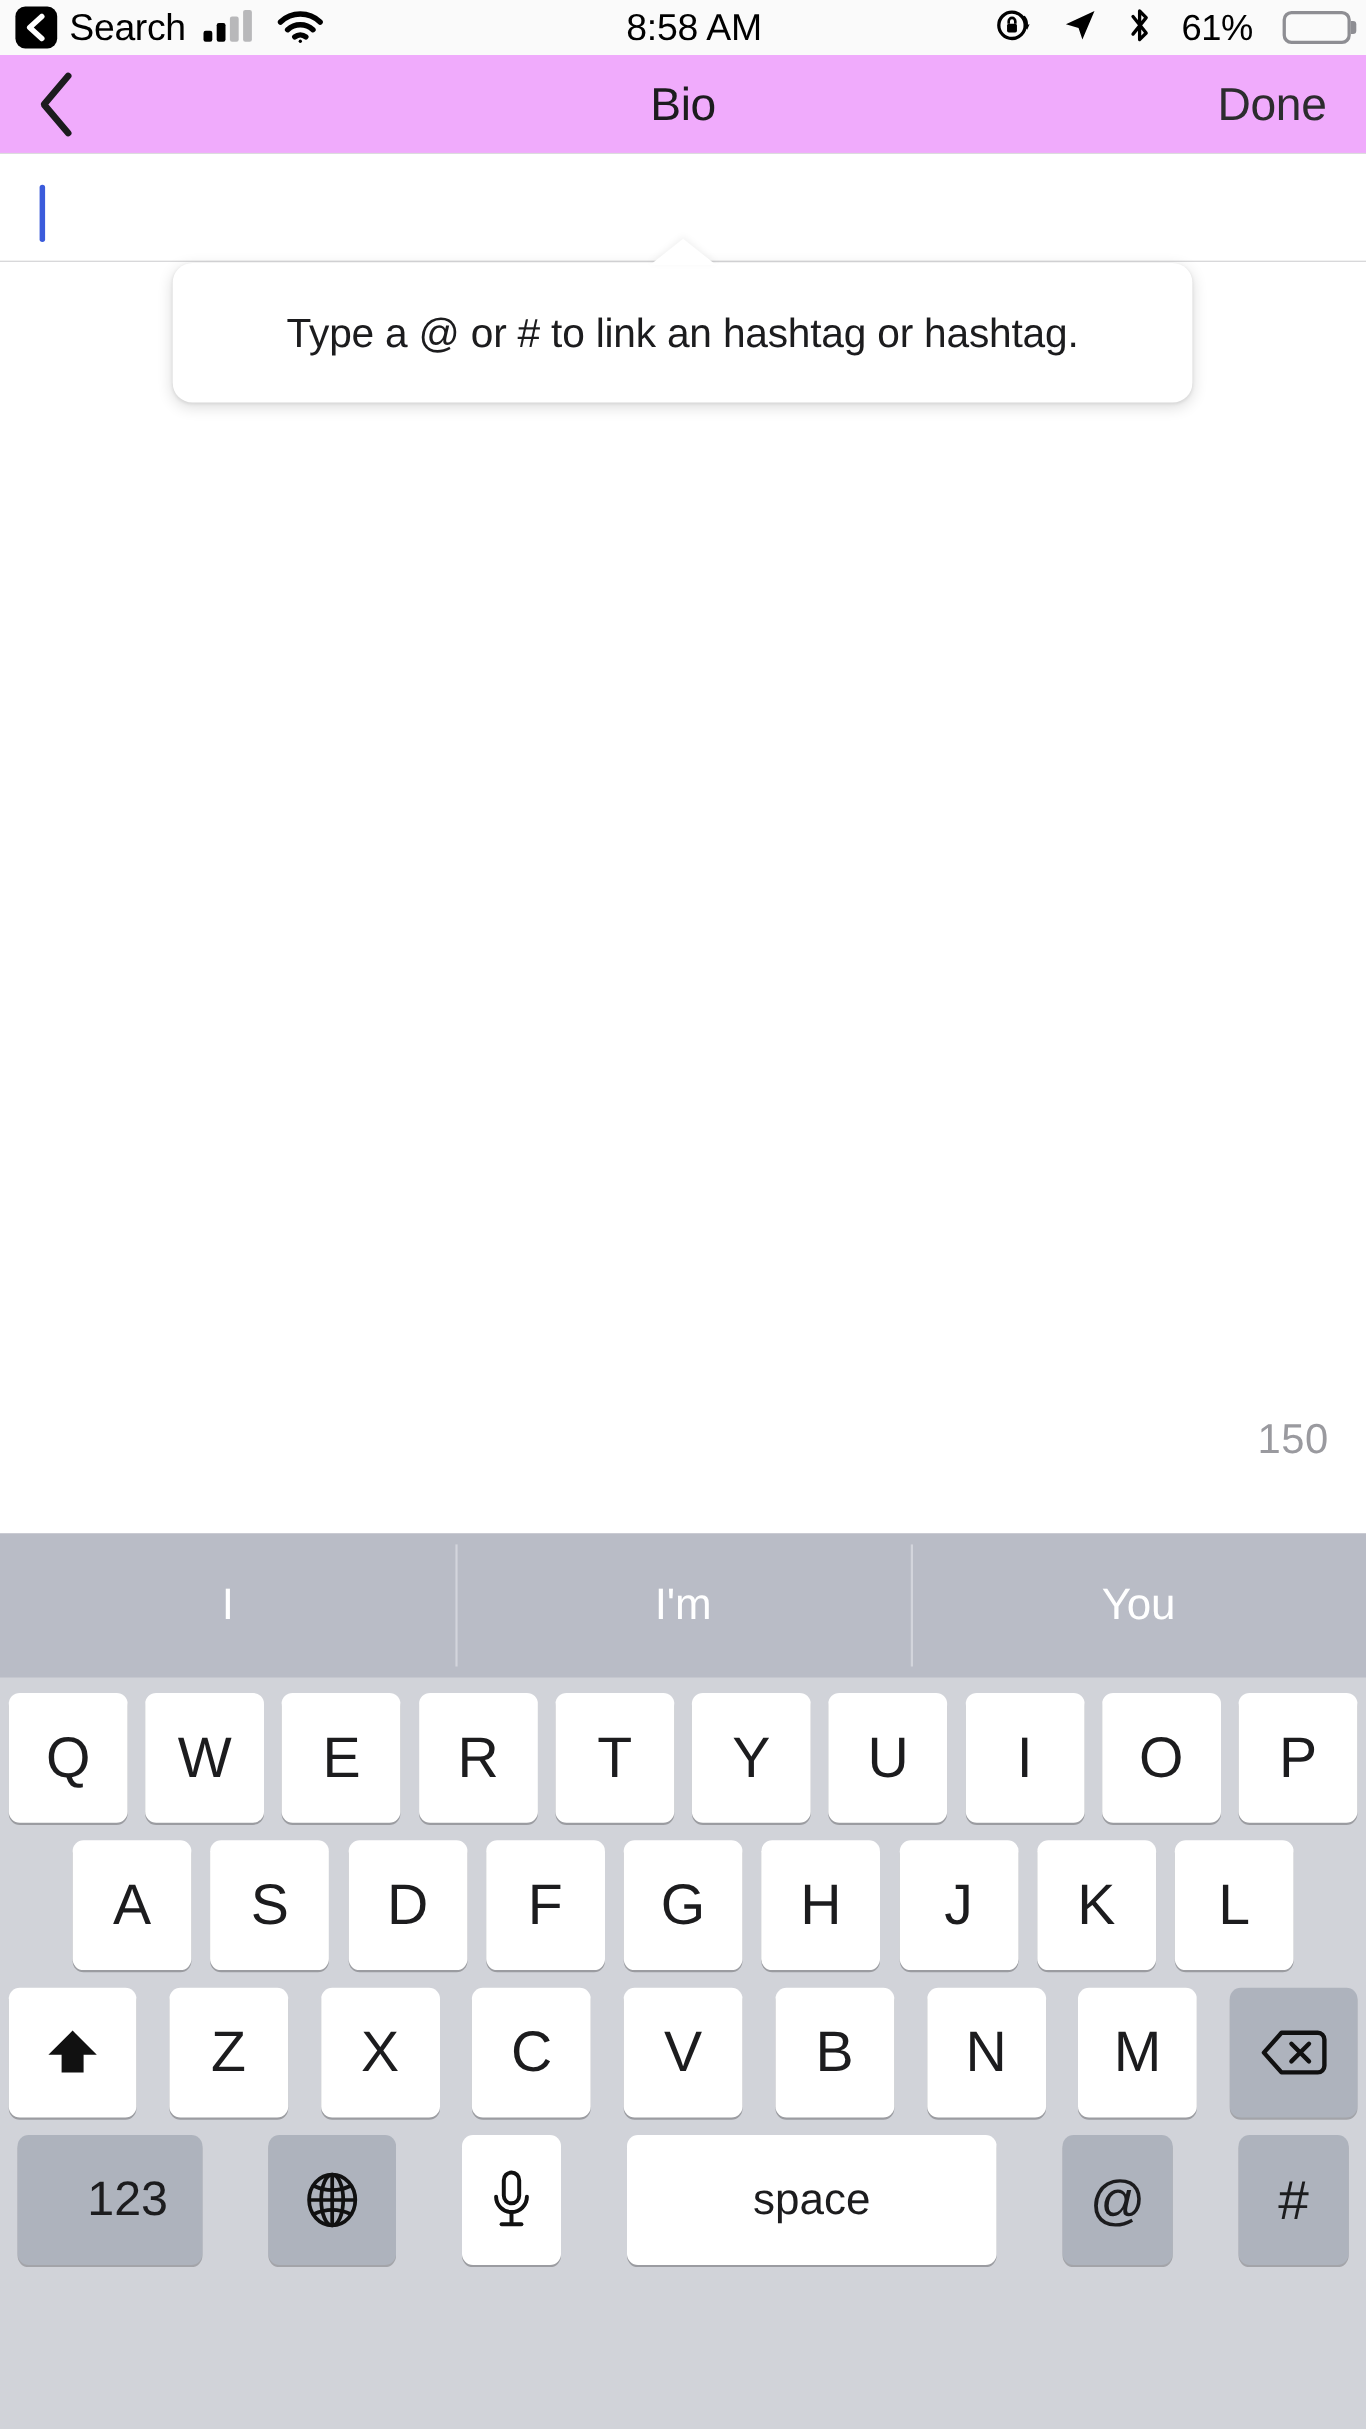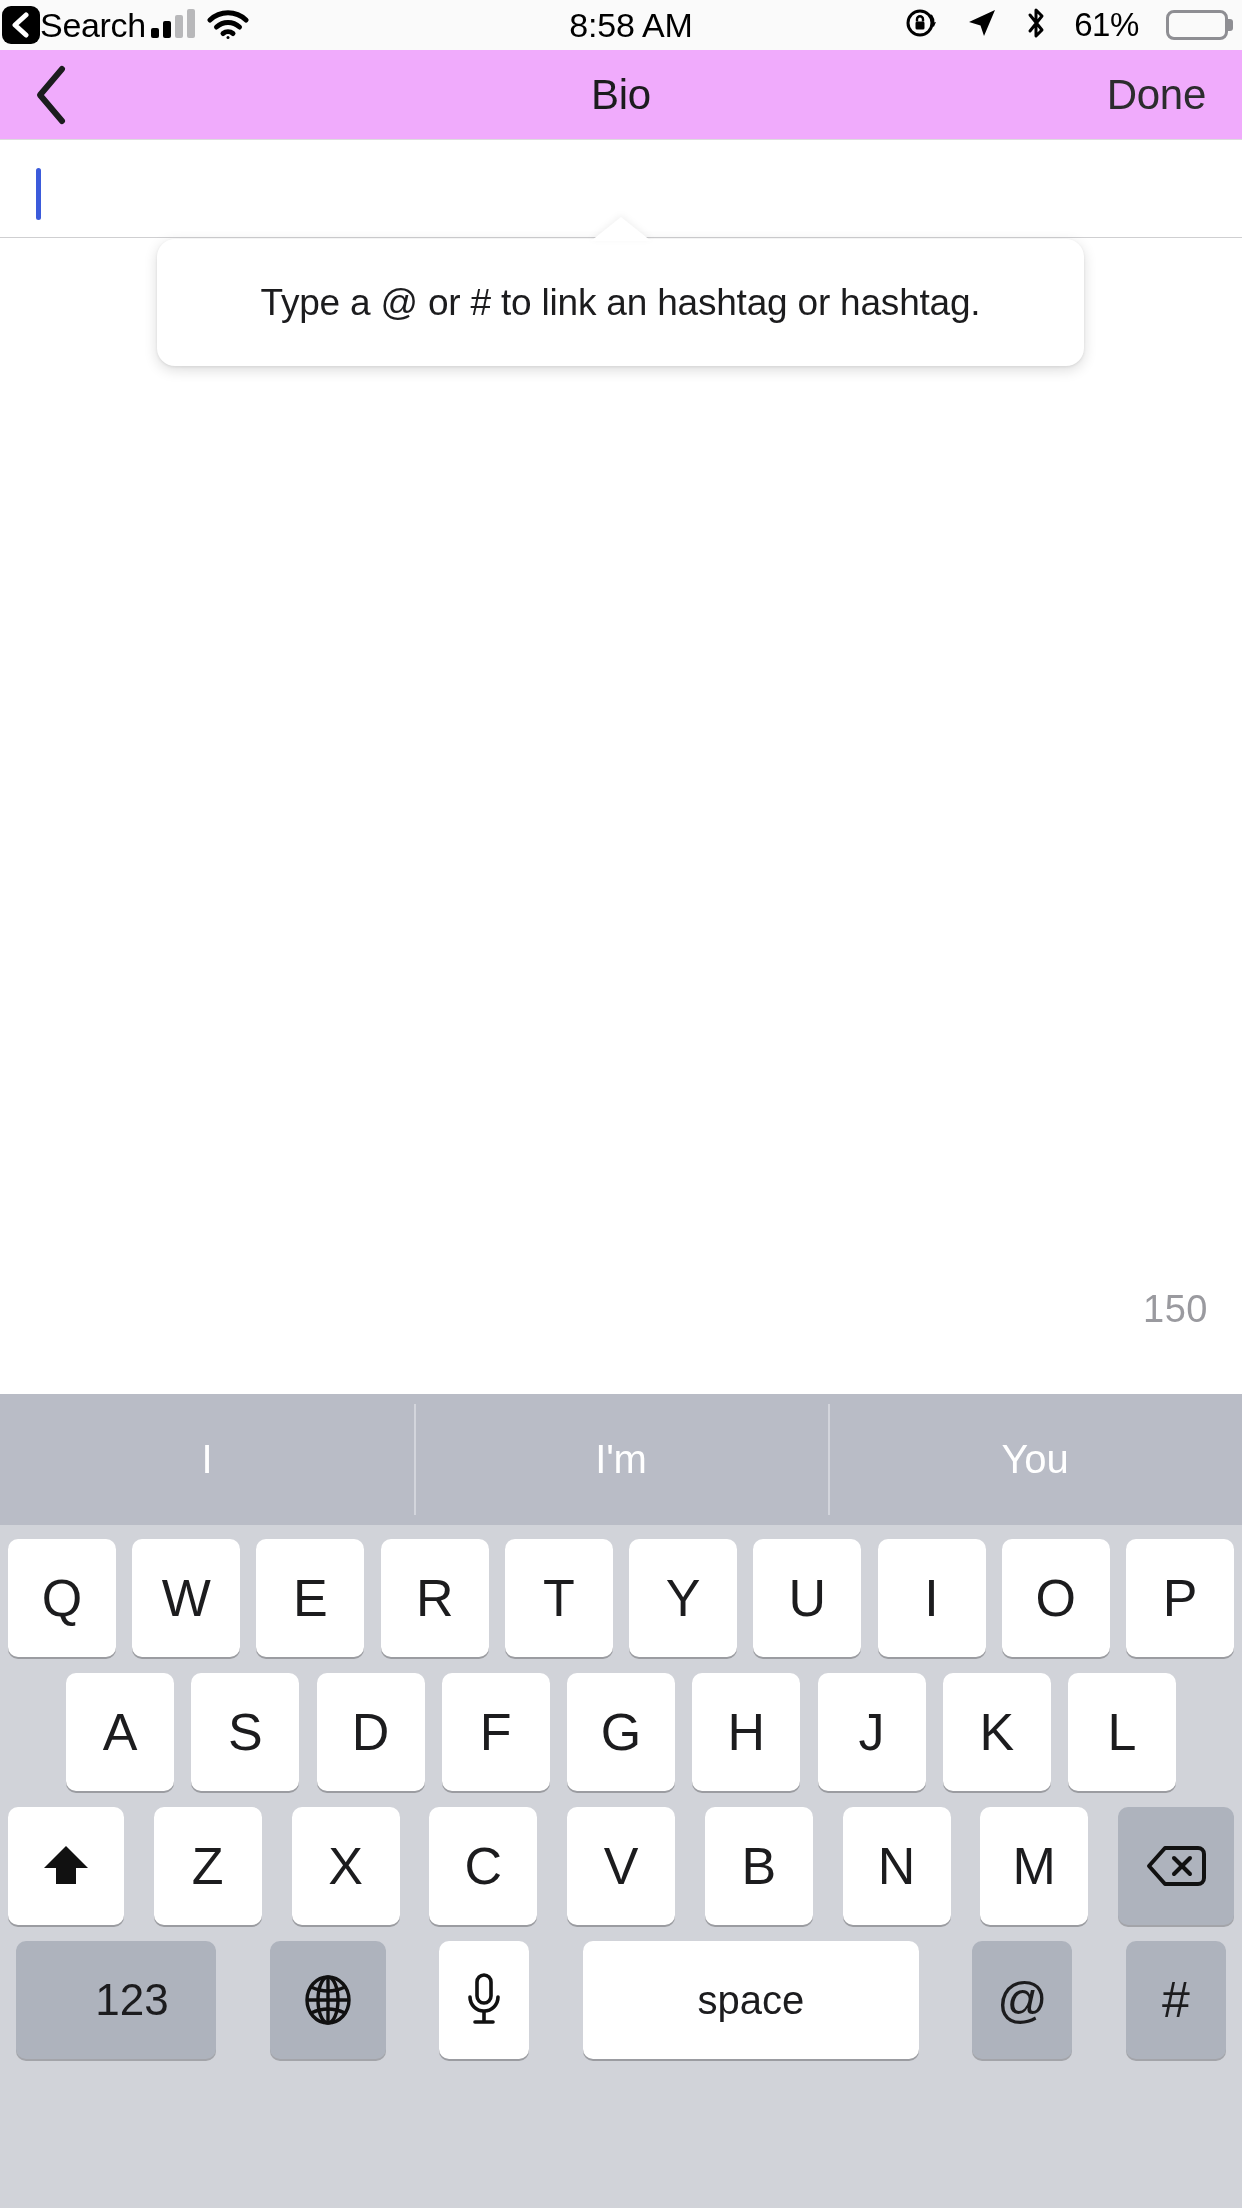--- a/index.html
+++ b/index.html
@@ -11,21 +11,21 @@
     -webkit-font-smoothing:antialiased;
   }
   .phone { position:relative; width:1242px; height:2208px; background:#fff; }
 
   
   .statusbar {
     position:absolute; top:0; left:0; width:1242px; height:50px;
     background:#fafafa;
     display:flex; align-items:center;
   }
-  .sb-left { position:absolute; left:2px; display:flex; align-items:center; }
+  .sb-left { position:absolute; left:14px; display:flex; align-items:center; gap:11px; }
   .back-chip {
     width:38px; height:38px; background:#000; border-radius:9px;
     display:flex; align-items:center; justify-content:center;
   }
   .back-chip svg { display:block; }
   .sb-search { font-size:34px; color:#000; letter-spacing:-0.3px; }
   .sig { display:flex; align-items:flex-end; gap:4px; height:26px; margin-left:5px; }
   .sig i { display:block; width:8px; border-radius:2px; }
   .sig i:nth-child(1){ height:10px; background:#000; }
   .sig i:nth-child(2){ height:17px; background:#000; }
@@ -143,21 +143,21 @@
     background:#ffffff; border-radius:10px;
     box-shadow:0 2px 0 rgba(0,0,0,0.26);
     display:flex; align-items:center; justify-content:center;
     font-size:52px; color:#1c1c1e; cursor:pointer;
     font-family:"Liberation Sans", sans-serif;
     user-select:none;
   }
   .krow.r1 .key { width:108px; height:118px; }
   .krow.r2 .key { width:108px; height:118px; }
   .krow.r3 .key.letter { width:108px; height:118px; }
-  .key.num { width:200px; height:118px; background:#aeb3bd; font-size:44px;
+  .key.num { width:168px; height:118px; background:#aeb3bd; font-size:44px;
              box-shadow:0 2px 0 rgba(0,0,0,0.22);padding-left:32px; }
   .key.globe { width:116px; height:118px; background:#aeb3bd;
                box-shadow:0 2px 0 rgba(0,0,0,0.22); }
   .key.mic { width:90px; height:118px; background:#ffffff; }
   .key.space { width:336px; height:118px; background:#ffffff; font-size:40px; }
   .key.at, .key.hash { width:100px; height:118px; background:#aeb3bd; font-size:50px;
                        box-shadow:0 2px 0 rgba(0,0,0,0.22); }
   .key.shift { width:116px; height:118px; background:#ffffff; }
   .key.del  { width:116px; height:118px; background:#aeb3bd;
               box-shadow:0 2px 0 rgba(0,0,0,0.22); }

